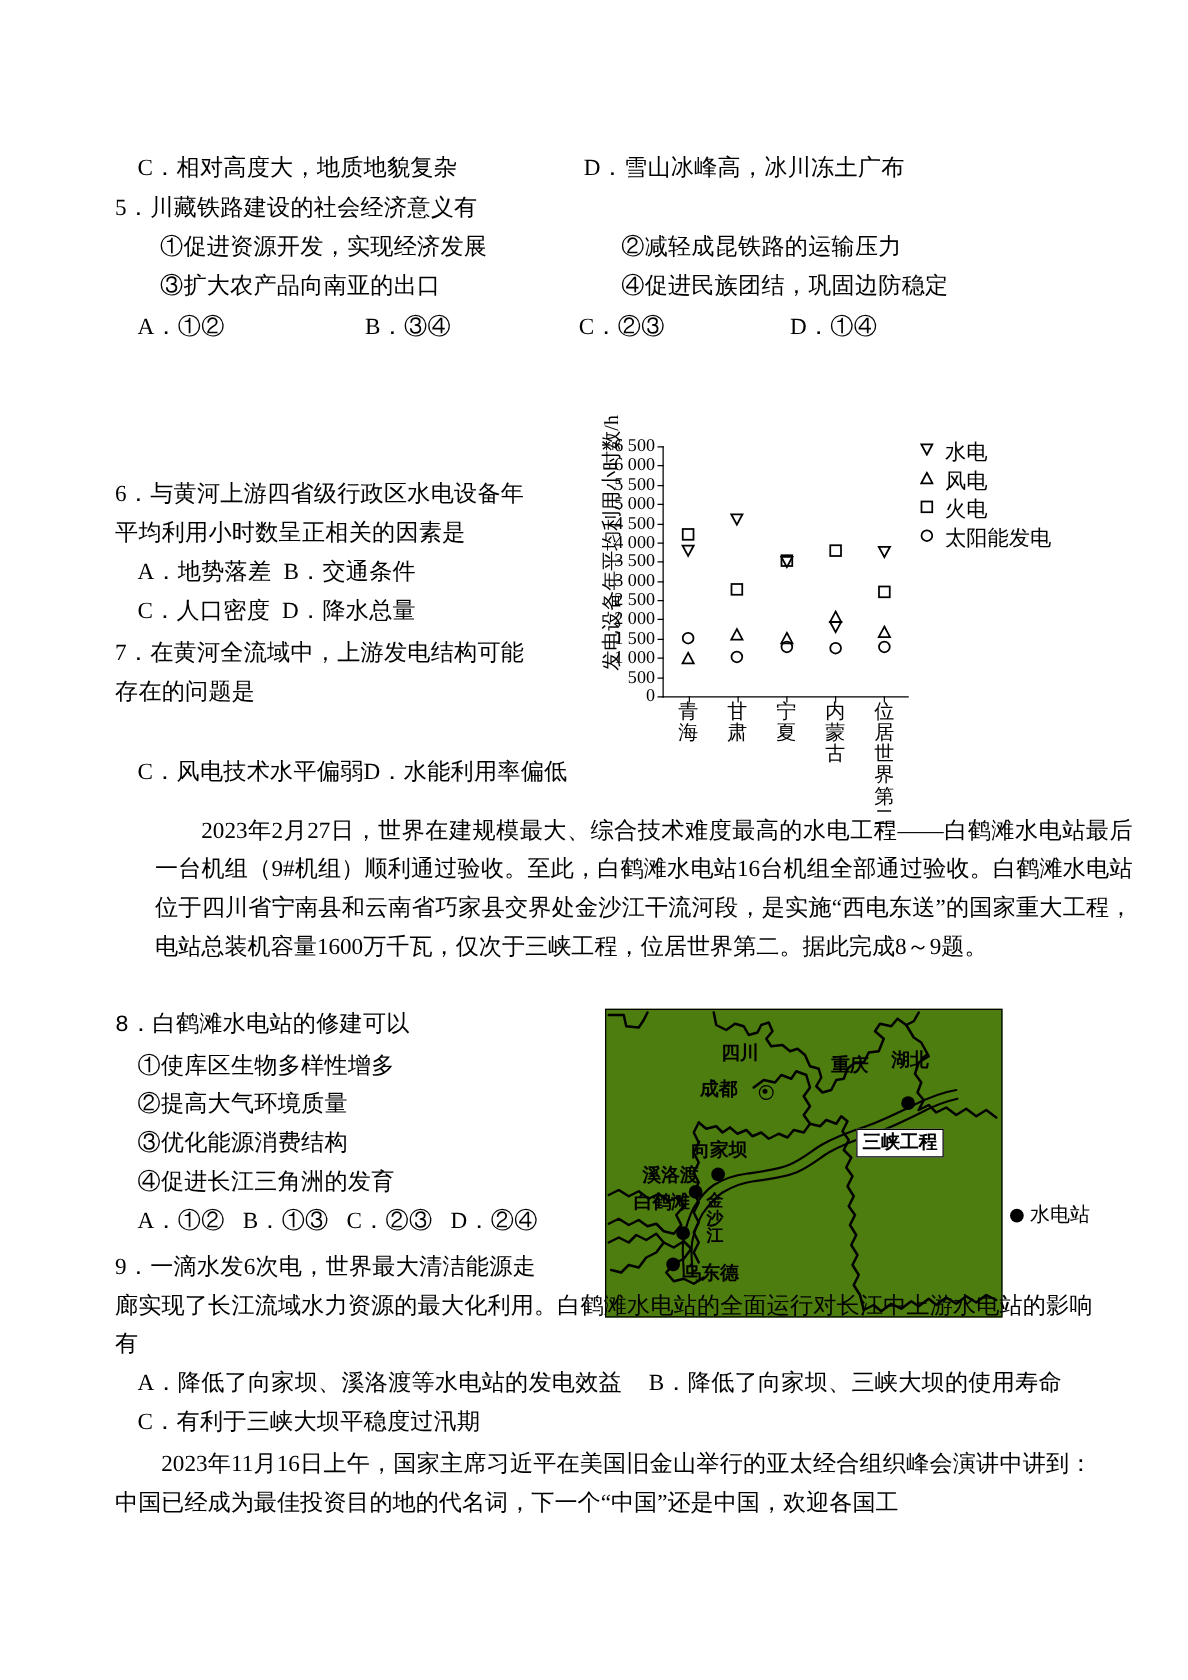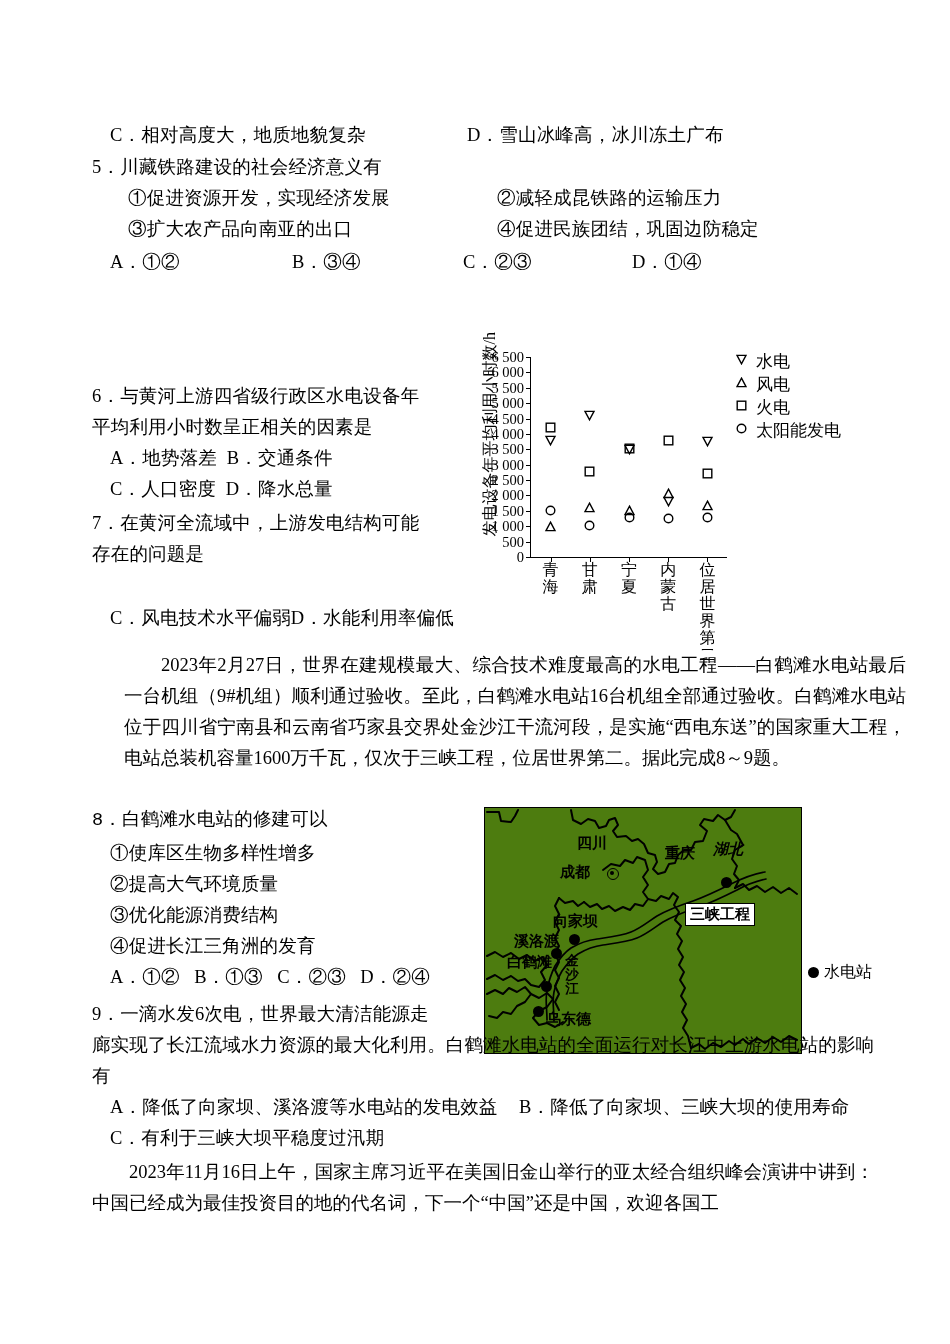--- a/index.html
+++ b/index.html
@@ -486,21 +486,21 @@
                  C 190 107, 202 103, 214 99 C 228 94, 240 88, 252 82
                  C 263 76, 272 73, 281 71"></path>
       </g>
     </svg>
 
     <div class="mlabel" style="left:92px; top:27px;">四川</div>
     <div class="mlabel" style="left:75px; top:56px;">成都</div>
     <div class="citymark" style="left:128px; top:66px;"></div>
 
     <div class="mlabel" style="left:180px; top:37px;">重庆</div>
-    <div class="mlabel" style="left:228px; top:33px;font-style:italic;">湖北</div>
+    <div class="mlabel" style="left:228px; top:33px;">湖北</div>
 
     <div class="boxlabel" style="left:200px; top:95px;">三峡工程</div>
     <div class="dam" style="left:241px; top:74px;"></div>
 
     <div class="mlabel" style="left:68px; top:105px;">向家坝</div>
     <div class="dam" style="left:89px; top:131px;"></div>
 
     <div class="mlabel" style="left:29px; top:125px;">溪洛渡</div>
     <div class="dam" style="left:71px; top:145px;"></div>
 

